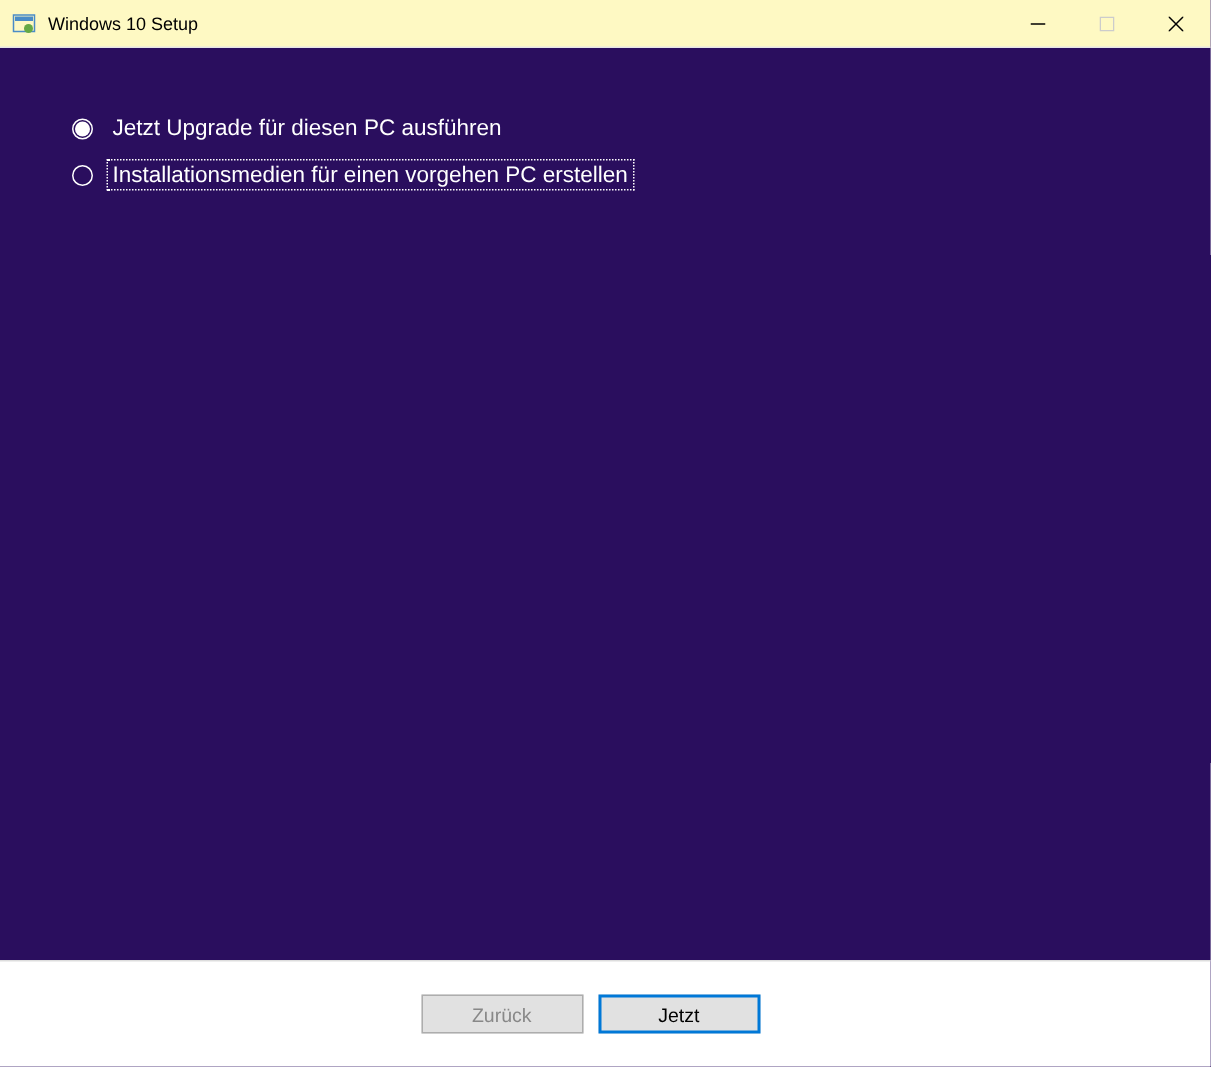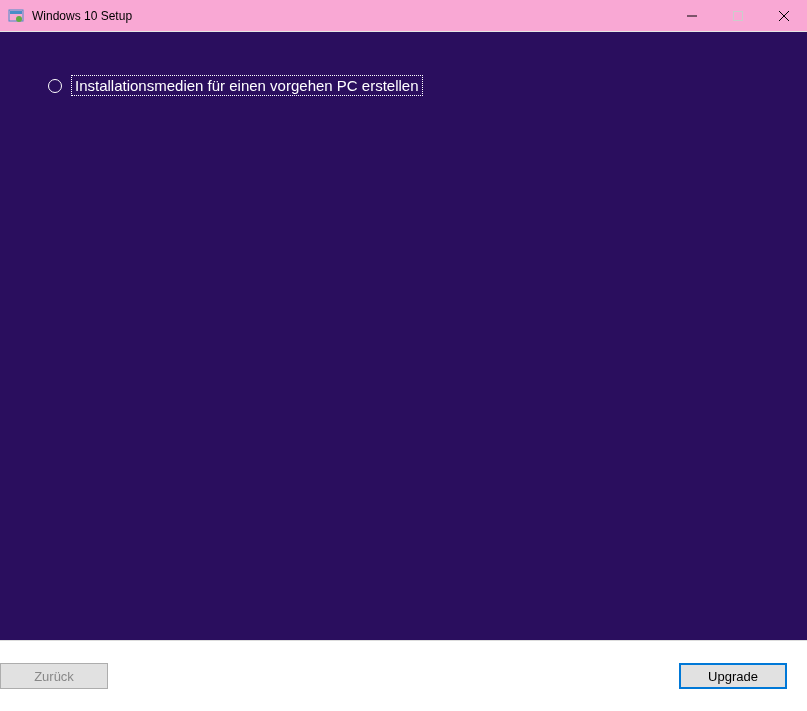--- a/index.html
+++ b/index.html
@@ -9,21 +9,21 @@
     }
     body {
       font-family: "Segoe UI", Tahoma, sans-serif;
       background: #fff;
       width: 807px;
       height: 711px;
       overflow: hidden;
     }
     .titlebar {
       height: 32px;
-      background: #f9a8d4;
+      background: #fef9c3;
       display: flex;
       align-items: center;
       padding-left: 8px;
       border-bottom: 1px solid #e5e5e5;
     }
     .titlebar-icon {
       width: 16px;
       height: 16px;
       margin-right: 8px;
       display: flex;
@@ -97,21 +97,21 @@
     }
     .option-label.focused {
       outline: 1px dotted #fff;
       outline-offset: 0;
     }
     .footer {
       height: 71px;
       background: #fff;
       display: flex;
       align-items: center;
-      justify-content: space-between;
+      justify-content: center;
       padding-right: 20px;
       gap: 10px;
       border-top: 1px solid #ddd;
     }
     .btn {
       width: 108px;
       height: 26px;
       font-size: 13px;
       font-family: inherit;
       border: 1px solid #adadad;
@@ -157,22 +157,26 @@
           <line x1="0" y1="0" x2="10" y2="10" stroke="#000" stroke-width="1"></line>
           <line x1="10" y1="0" x2="0" y2="10" stroke="#000" stroke-width="1"></line>
         </svg>
     </div>
   </div>
 </div>
 
 <div class="content">
   <div class="options">
     <div class="option">
+      <div class="radio filled"></div>
+      <span class="option-label">Jetzt Upgrade für diesen PC ausführen</span>
+    </div>
+    <div class="option">
       <div class="radio"></div>
       <span class="option-label focused">Installationsmedien für einen vorgehen PC erstellen</span>
     </div>
   </div>
 </div>
 
 <div class="footer">
   <button class="btn" disabled="">Zurück</button>
-  <button class="btn primary">Upgrade</button>
+  <button class="btn primary">Jetzt</button>
 </div>
 
 </body></html>

